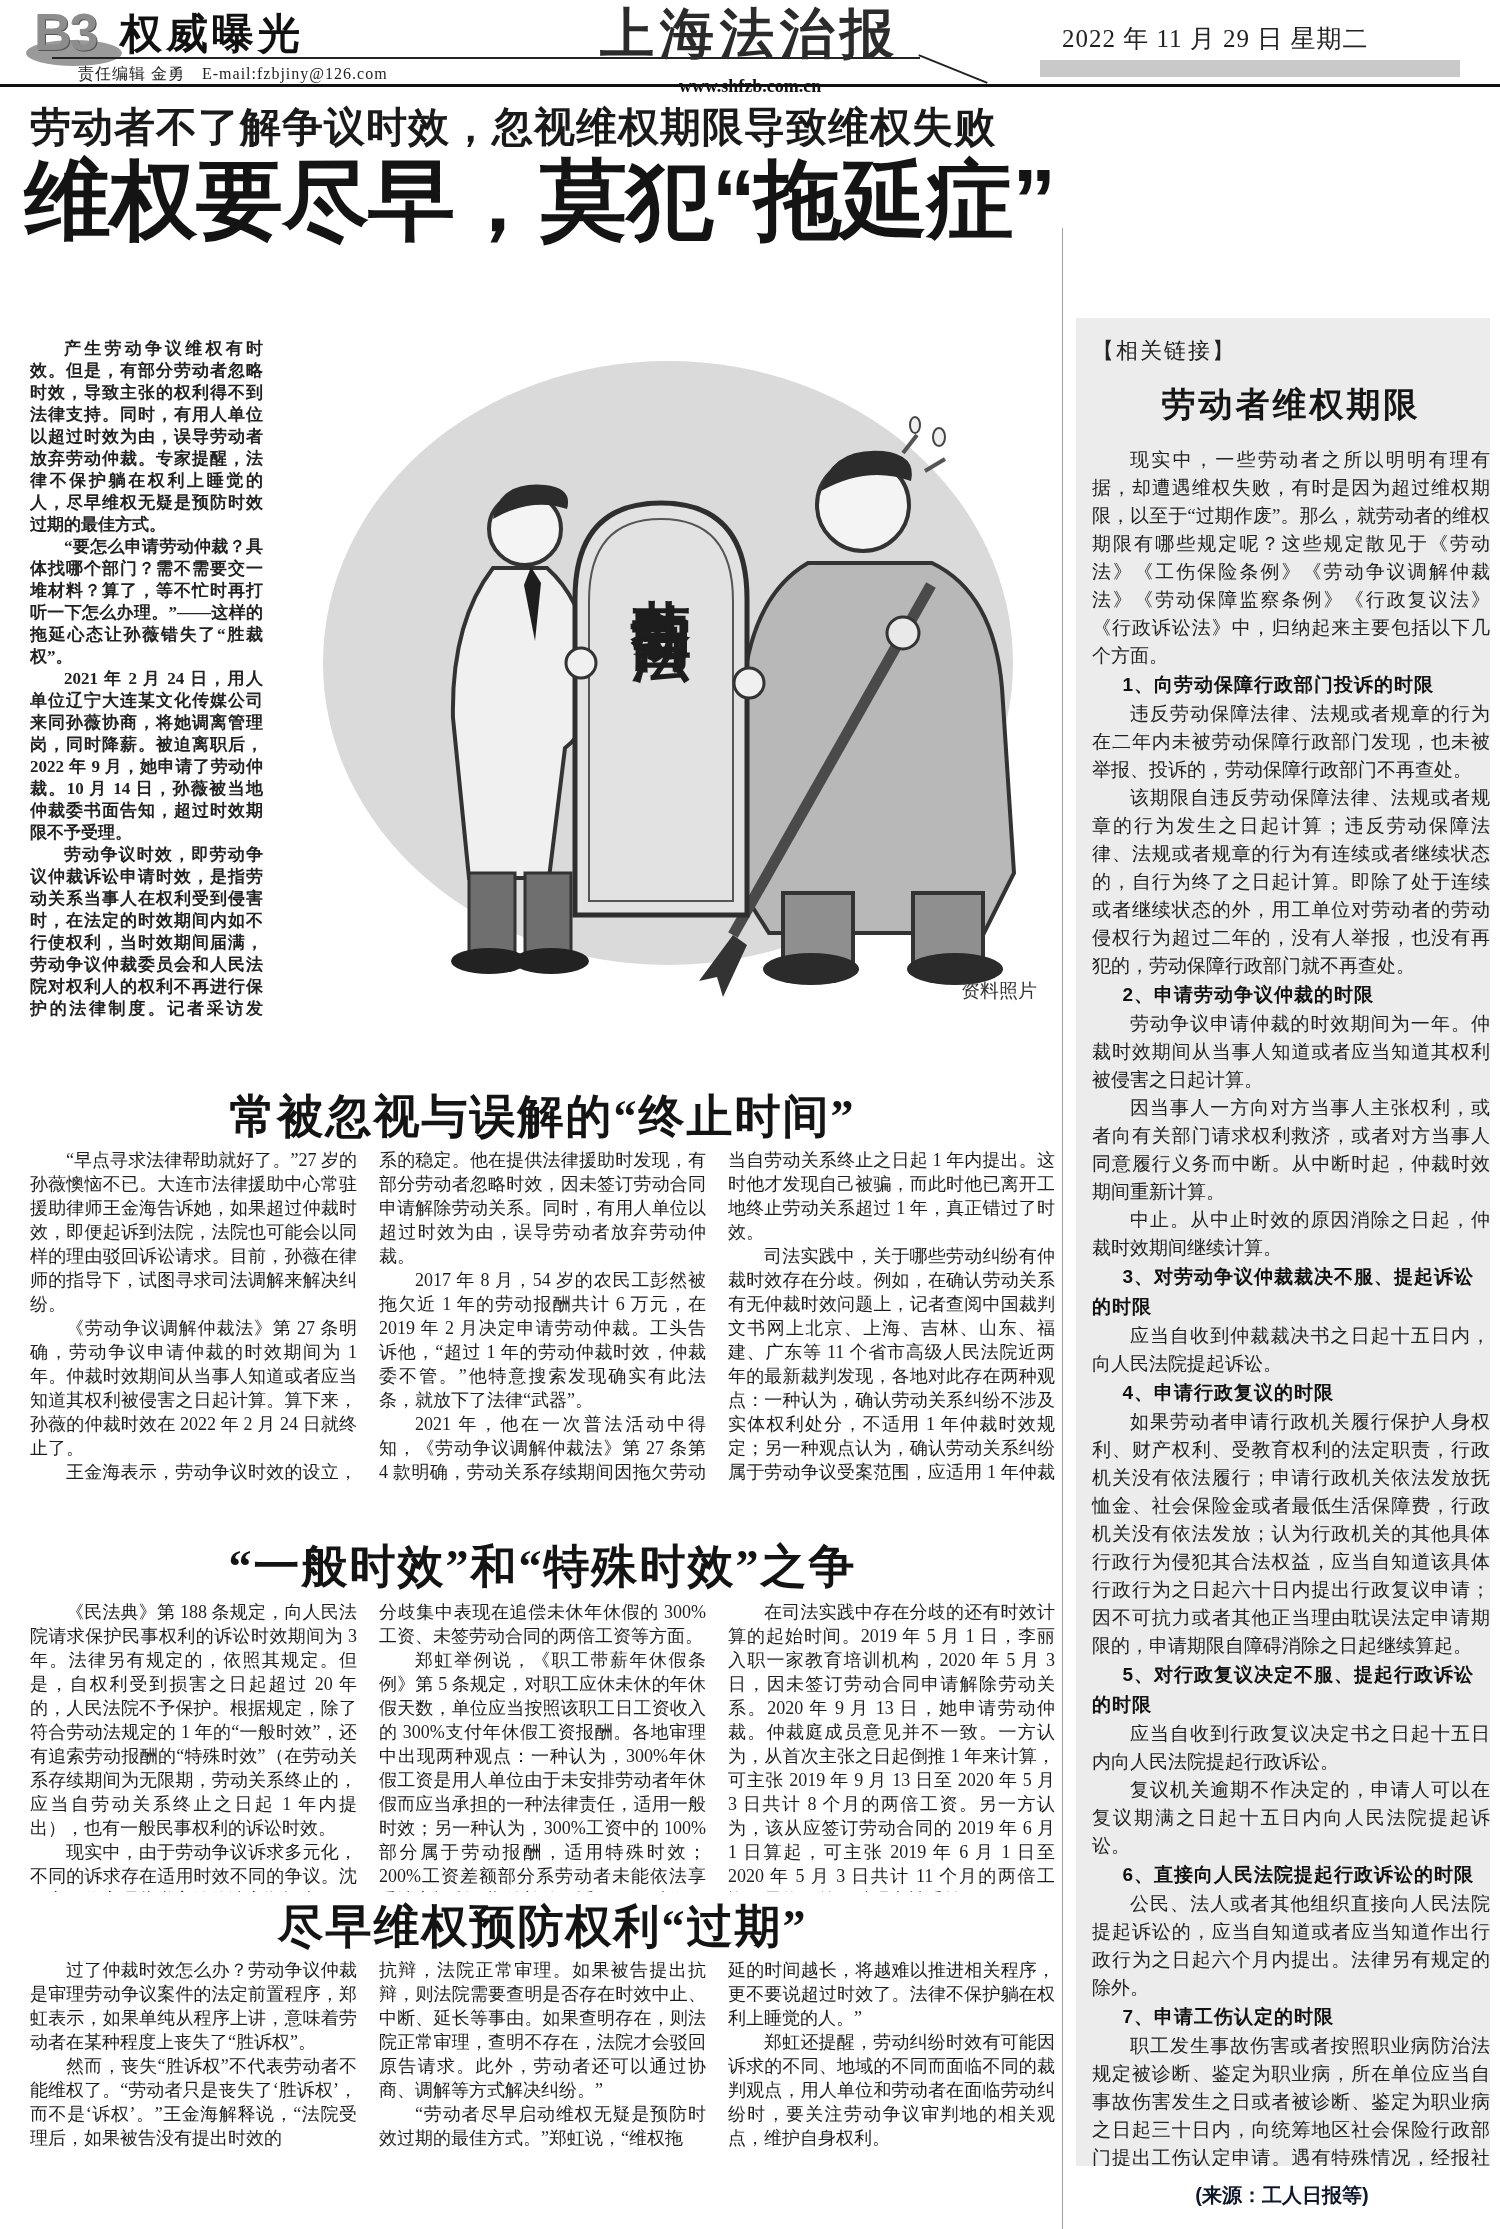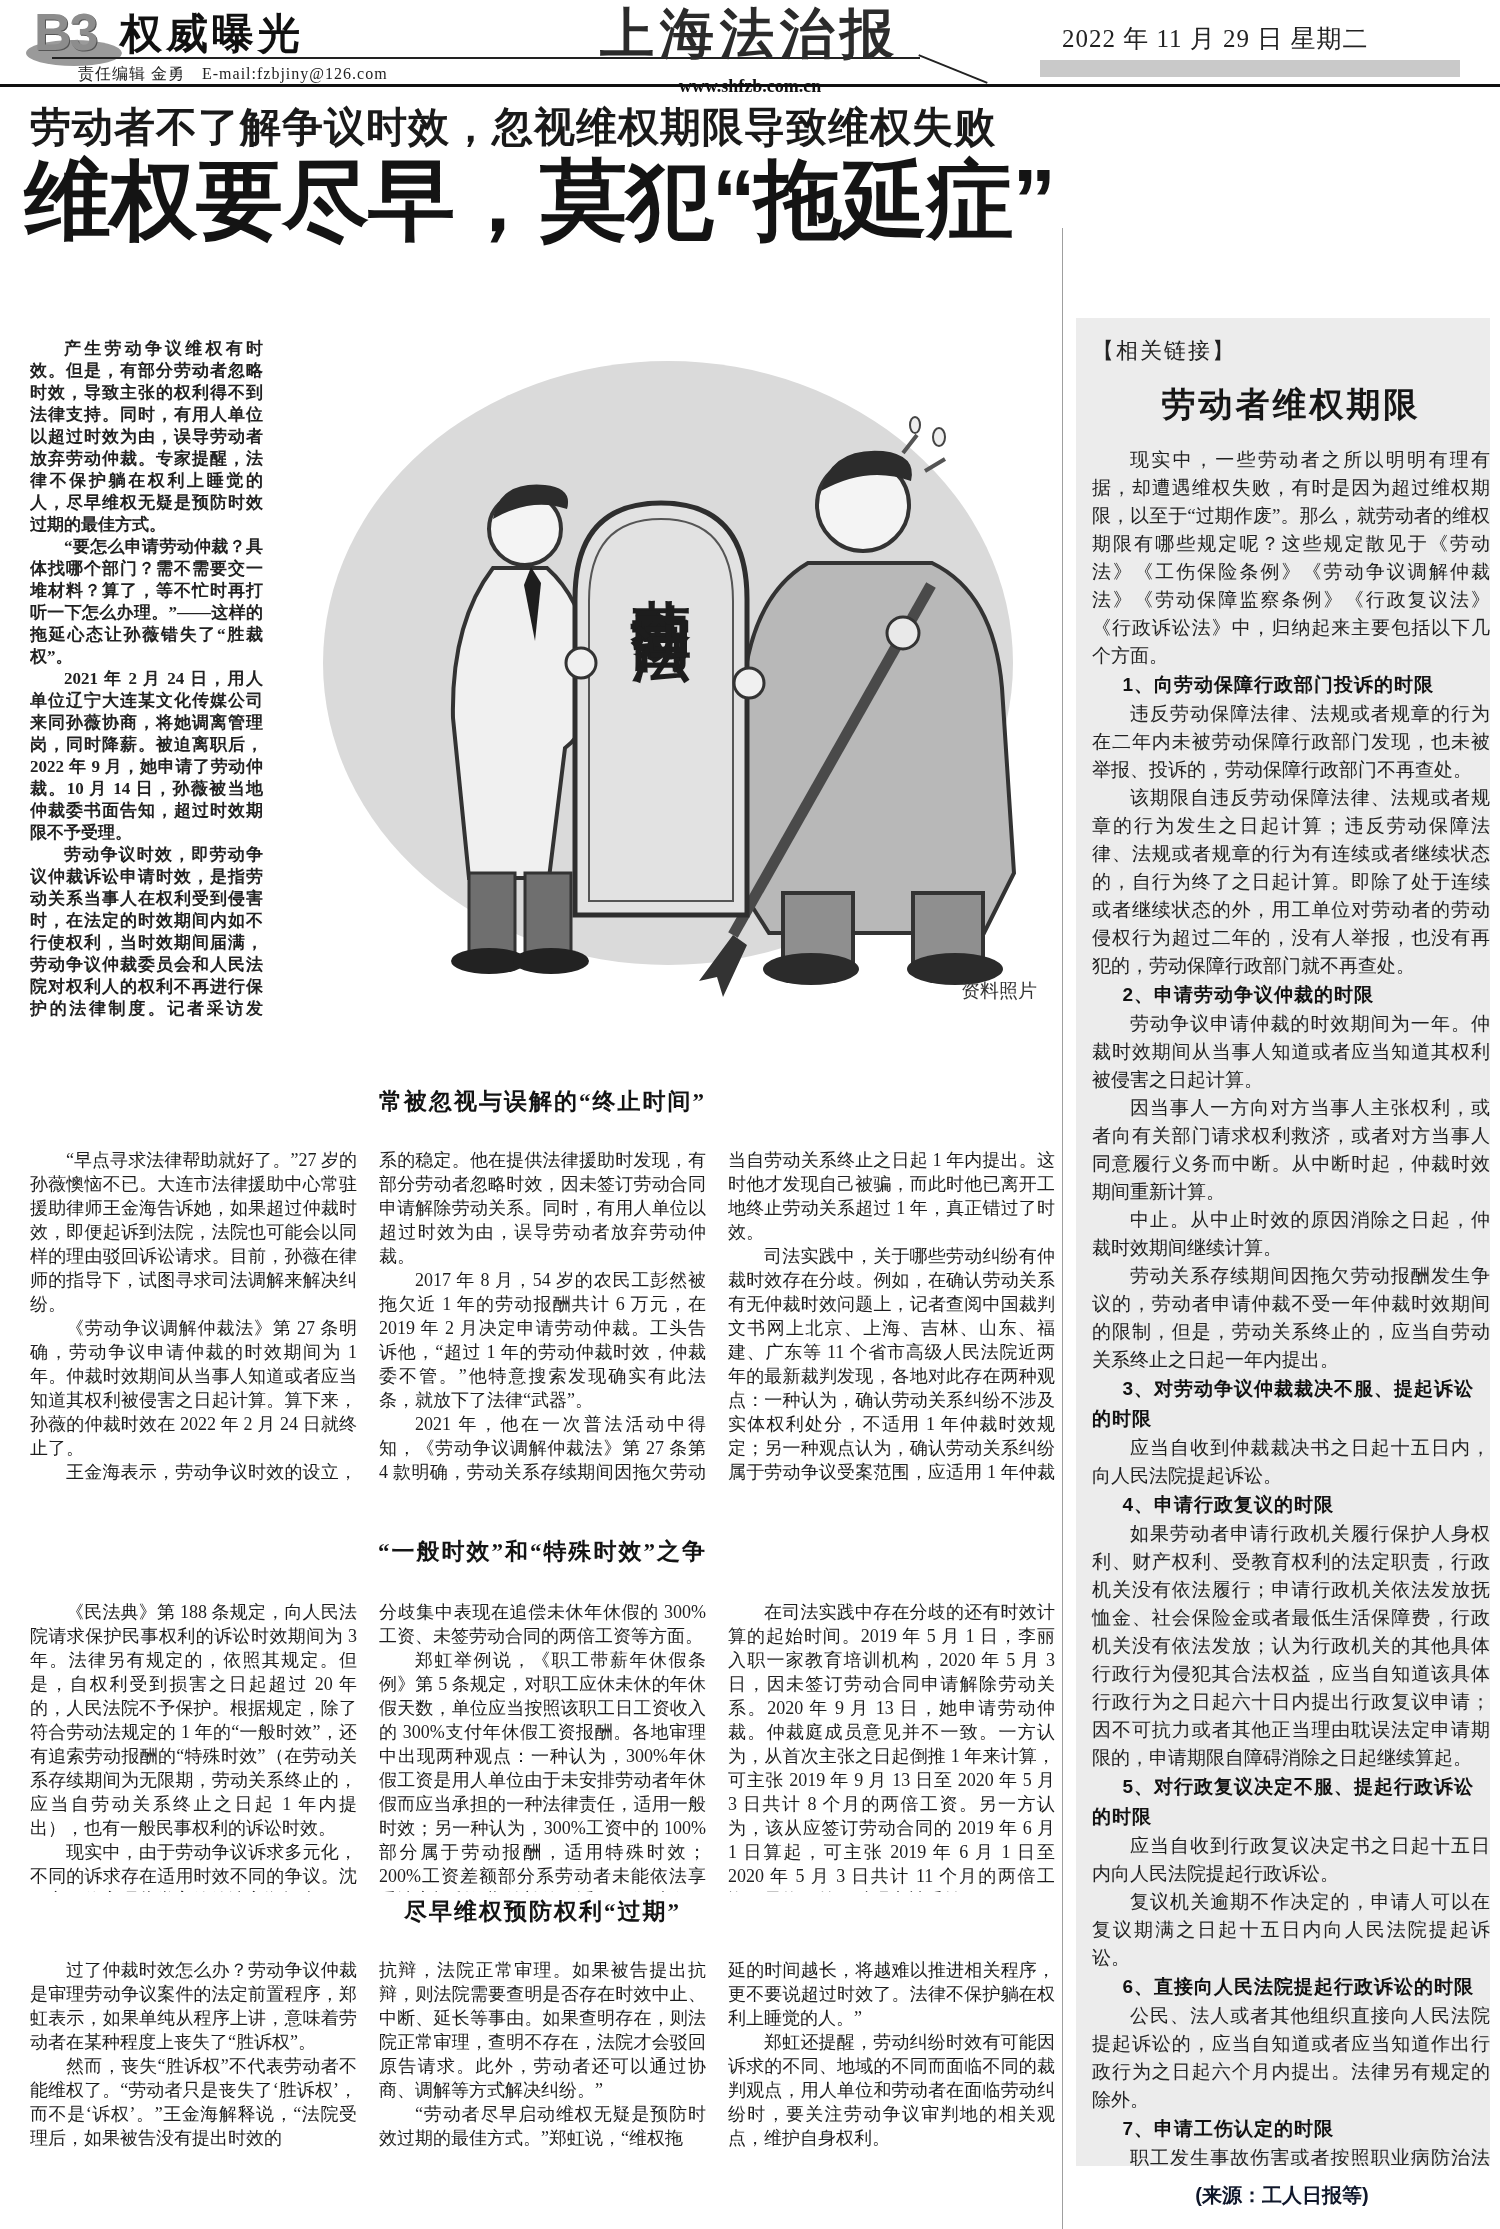--- a/index.html
+++ b/index.html
@@ -47,21 +47,21 @@
            box-sizing:border-box;padding:18px 0 10px 16px;overflow:hidden;}
   .sb-tag{font-size:22px;letter-spacing:2px;color:#222;margin:0 0 6px 0;}
   .sb-title{text-align:center;font-size:34px;font-weight:900;letter-spacing:3px;color:#161616;margin:16px 0 18px 0;}
   .sb-p{margin:0;font-size:19px;line-height:28px;text-align:justify;text-indent:2em;color:#222;}
   .sb-h{margin:0;font-size:19px;line-height:30px;font-weight:bold;text-indent:1.6em;color:#111;
         font-family:"Liberation Sans","DejaVu Sans",sans-serif;letter-spacing:1px;}
   .sb-source{position:absolute;left:1076px;top:2182px;width:412px;text-align:center;font-size:20px;
              font-weight:bold;color:#0f172a;font-family:"Liberation Sans",sans-serif;}
 
   
-  .sec-head{position:absolute;left:30px;width:1025px;text-align:center;font-size:23px;font-weight:900;
+  .sec-head{position:absolute;left:30px;width:1025px;text-align:center;font-size:46px;font-weight:900;
             letter-spacing:2px;color:#141414;}
   .sec-cols{position:absolute;left:30px;width:1025px;display:flex;gap:22px;overflow:hidden;}
   .sec-col{width:327px;font-size:18px;line-height:24px;text-align:justify;color:#1e1e1e;overflow:hidden;}
   .sec-col p{margin:0;text-indent:2em;}
   .sec-col p.cont{text-indent:0;}
   .h1-pos{top:1086px;} .c1-pos{top:1148px;height:336px;}
   .h2-pos{top:1536px;} .c2-pos{top:1600px;height:292px;}
   .h3-pos{top:1896px;} .c3-pos{top:1958px;height:271px;}
 </style>
 </head>
@@ -188,21 +188,20 @@
     <p class="sb-tag">【相关链接】</p>
     <div class="sb-title">劳动者维权期限</div>
     <p class="sb-p">现实中，一些劳动者之所以明明有理有据，却遭遇维权失败，有时是因为超过维权期限，以至于“过期作废”。那么，就劳动者的维权期限有哪些规定呢？这些规定散见于《劳动法》《工伤保险条例》《劳动争议调解仲裁法》《劳动保障监察条例》《行政复议法》《行政诉讼法》中，归纳起来主要包括以下几个方面。</p>
     <p class="sb-h">1、向劳动保障行政部门投诉的时限</p>
     <p class="sb-p">违反劳动保障法律、法规或者规章的行为在二年内未被劳动保障行政部门发现，也未被举报、投诉的，劳动保障行政部门不再查处。</p>
     <p class="sb-p">该期限自违反劳动保障法律、法规或者规章的行为发生之日起计算；违反劳动保障法律、法规或者规章的行为有连续或者继续状态的，自行为终了之日起计算。即除了处于连续或者继续状态的外，用工单位对劳动者的劳动侵权行为超过二年的，没有人举报，也没有再犯的，劳动保障行政部门就不再查处。</p>
     <p class="sb-h">2、申请劳动争议仲裁的时限</p>
     <p class="sb-p">劳动争议申请仲裁的时效期间为一年。仲裁时效期间从当事人知道或者应当知道其权利被侵害之日起计算。</p>
     <p class="sb-p">因当事人一方向对方当事人主张权利，或者向有关部门请求权利救济，或者对方当事人同意履行义务而中断。从中断时起，仲裁时效期间重新计算。</p>
     <p class="sb-p">中止。从中止时效的原因消除之日起，仲裁时效期间继续计算。</p>
-    <p class="sb-p">劳动关系存续期间因拖欠劳动报酬发生争议的，劳动者申请仲裁不受一年仲裁时效期间的限制，但是，劳动关系终止的，应当自劳动关系终止之日起一年内提出。</p>
     <p class="sb-h">3、对劳动争议仲裁裁决不服、提起诉讼的时限</p>
     <p class="sb-p">应当自收到仲裁裁决书之日起十五日内，向人民法院提起诉讼。</p>
     <p class="sb-h">4、申请行政复议的时限</p>
     <p class="sb-p">如果劳动者申请行政机关履行保护人身权利、财产权利、受教育权利的法定职责，行政机关没有依法履行；申请行政机关依法发放抚恤金、社会保险金或者最低生活保障费，行政机关没有依法发放；认为行政机关的其他具体行政行为侵犯其合法权益，应当自知道该具体行政行为之日起六十日内提出行政复议申请；因不可抗力或者其他正当理由耽误法定申请期限的，申请期限自障碍消除之日起继续算起。</p>
     <p class="sb-h">5、对行政复议决定不服、提起行政诉讼的时限</p>
     <p class="sb-p">应当自收到行政复议决定书之日起十五日内向人民法院提起行政诉讼。</p>
     <p class="sb-p">复议机关逾期不作决定的，申请人可以在复议期满之日起十五日内向人民法院提起诉讼。</p>
     <p class="sb-h">6、直接向人民法院提起行政诉讼的时限</p>
     <p class="sb-p">公民、法人或者其他组织直接向人民法院提起诉讼的，应当自知道或者应当知道作出行政行为之日起六个月内提出。法律另有规定的除外。</p>
     <p class="sb-h">7、申请工伤认定的时限</p>

